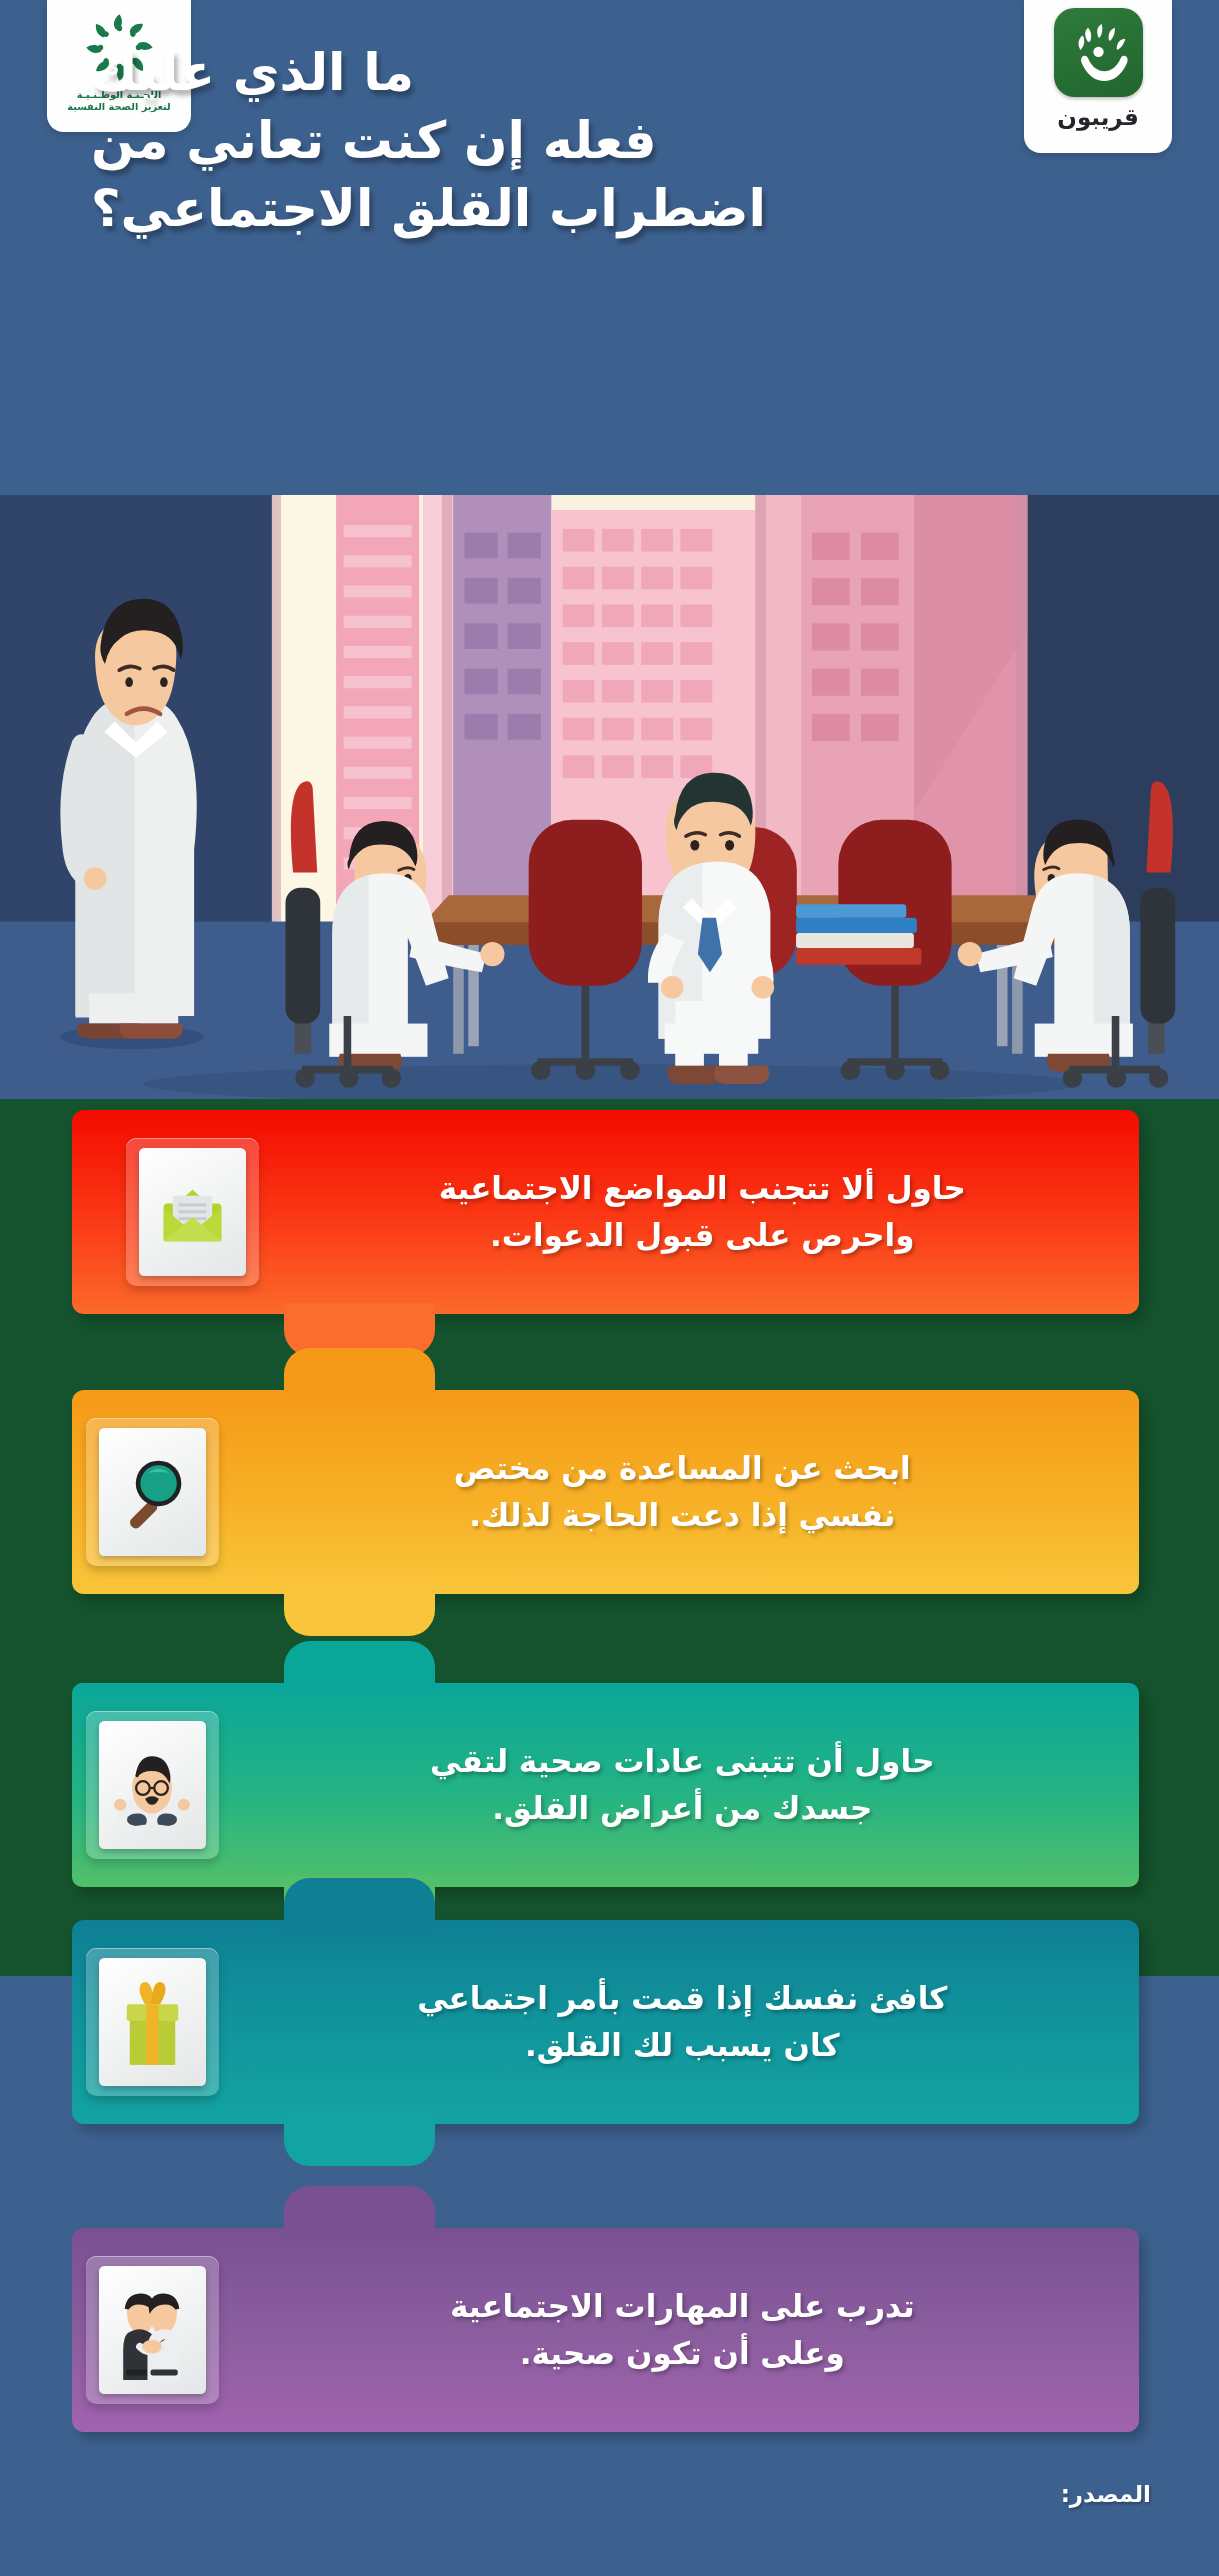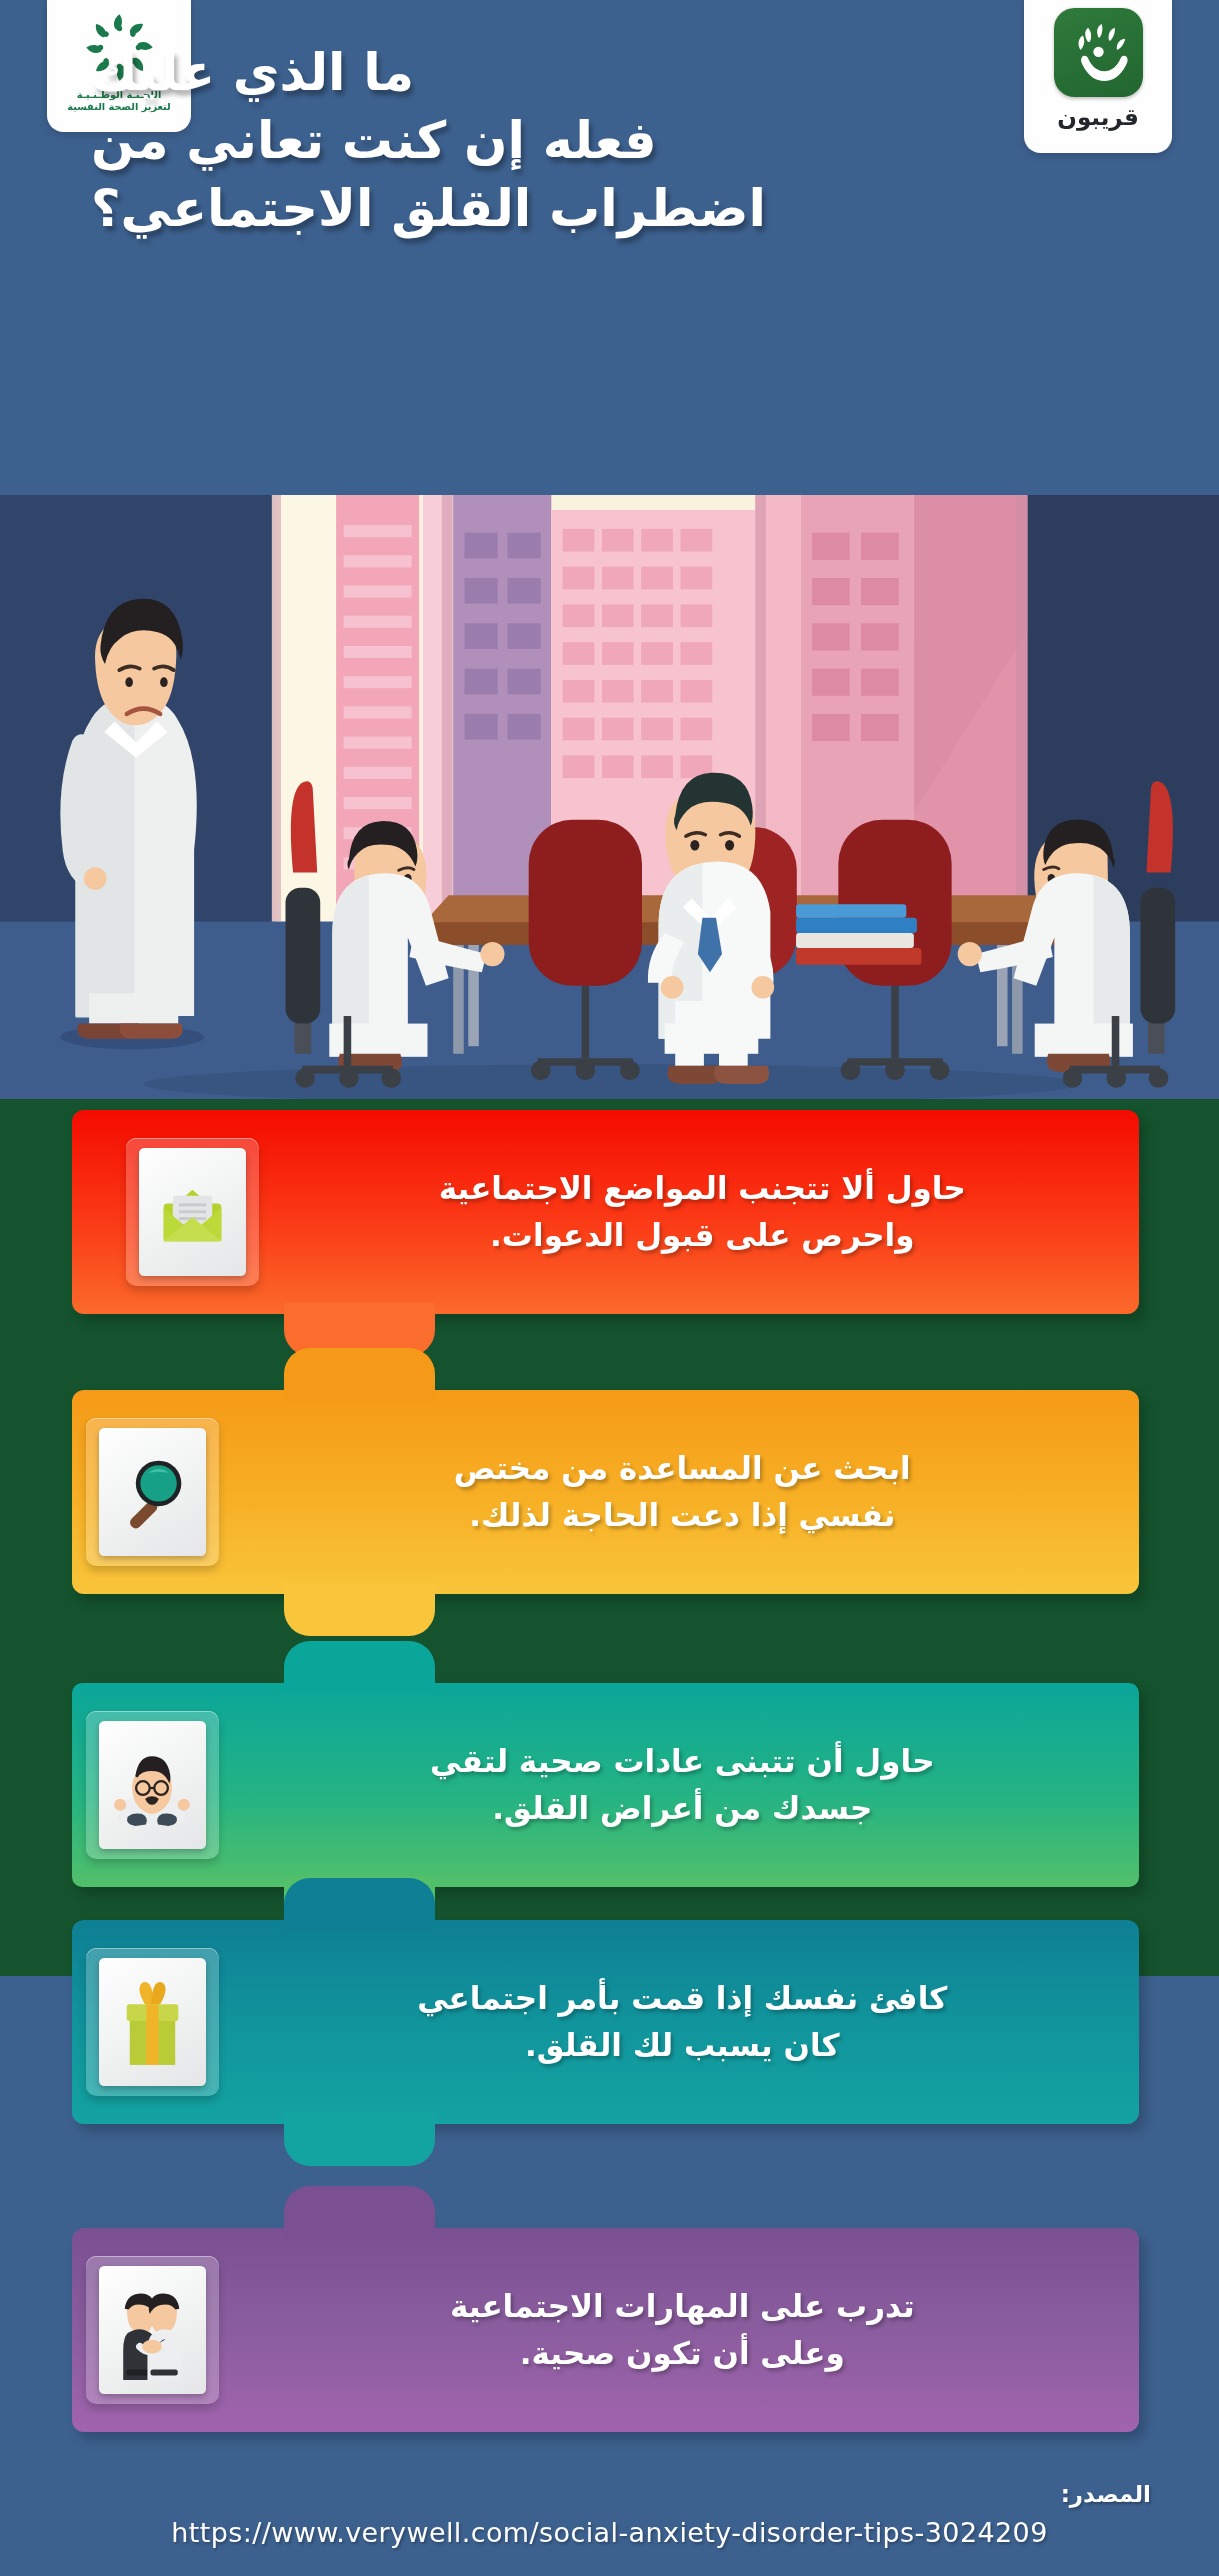--- a/index.html
+++ b/index.html
@@ -532,17 +532,16 @@
       </div>
       <div class="tip-text">
         <span>تدرب على المهارات الاجتماعية</span><br>
         <span>وعلى أن تكون صحية.</span>
       </div>
     </div>
   </div>
 
   <div class="footer">
     <div class="src-label">المصدر:</div>
-    <div class="src-url">https://www.verywell.com/social-anxiety-disorder-tips-3024209</div>
   </div>
 
 </div>
 
 
 </body></html>

